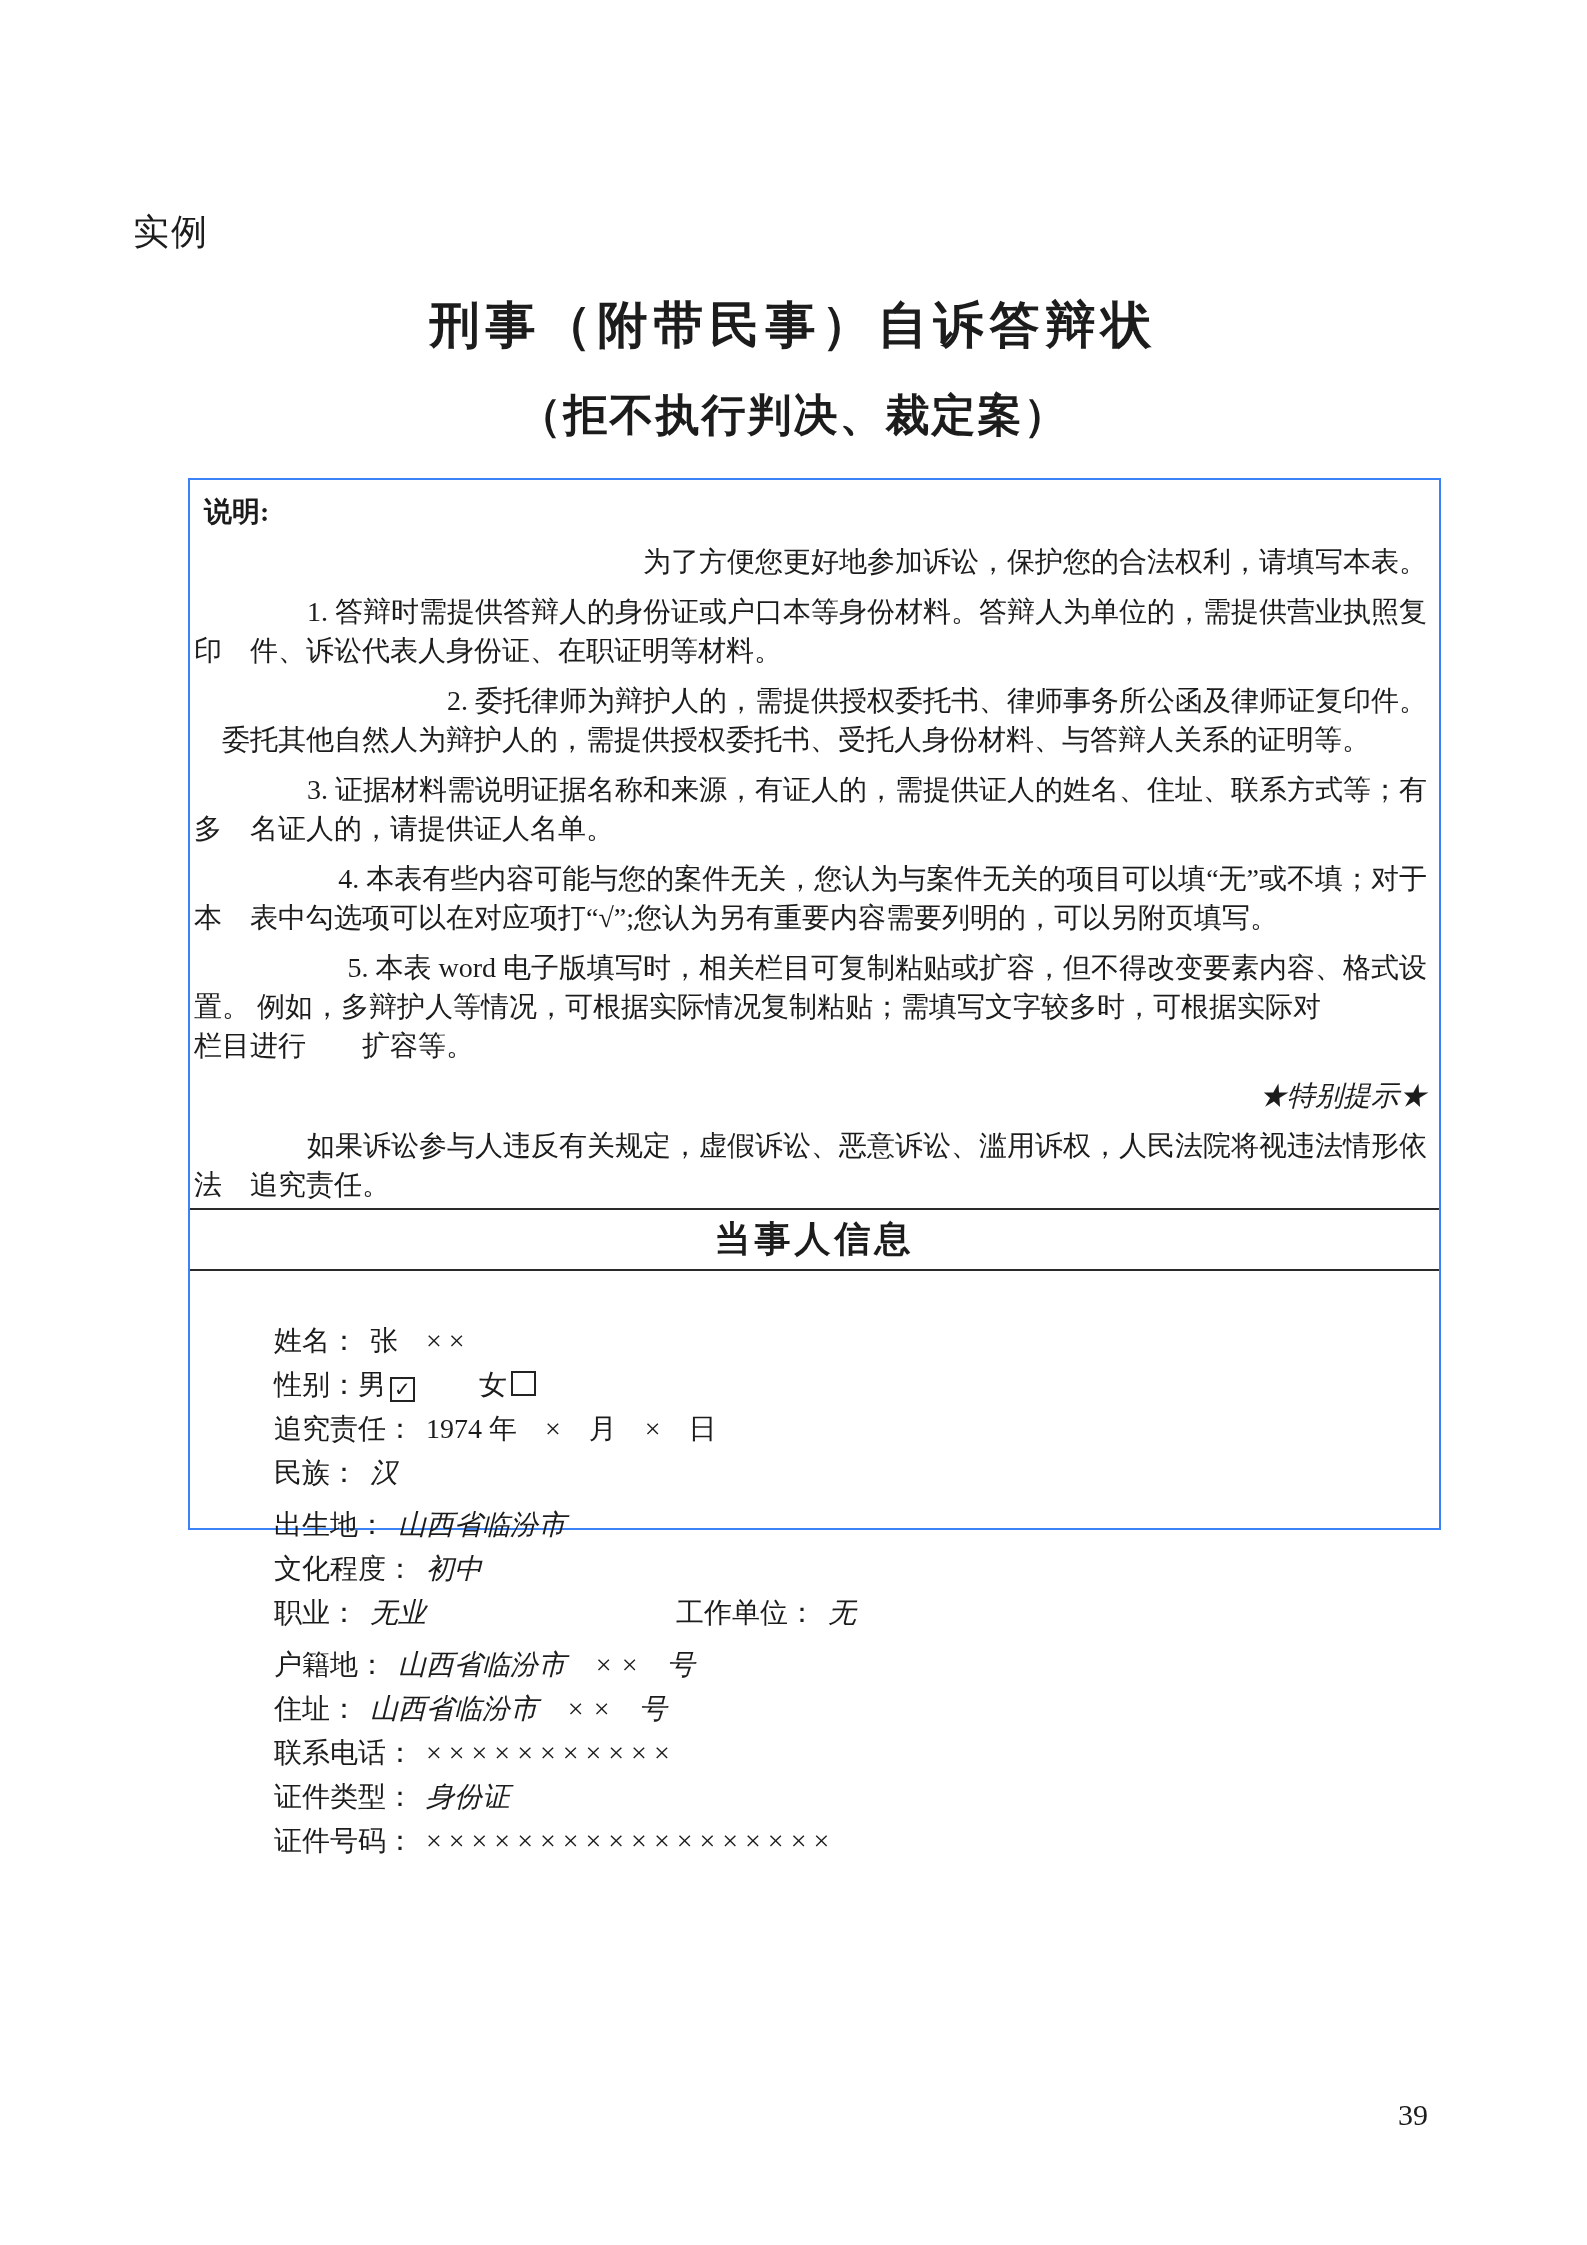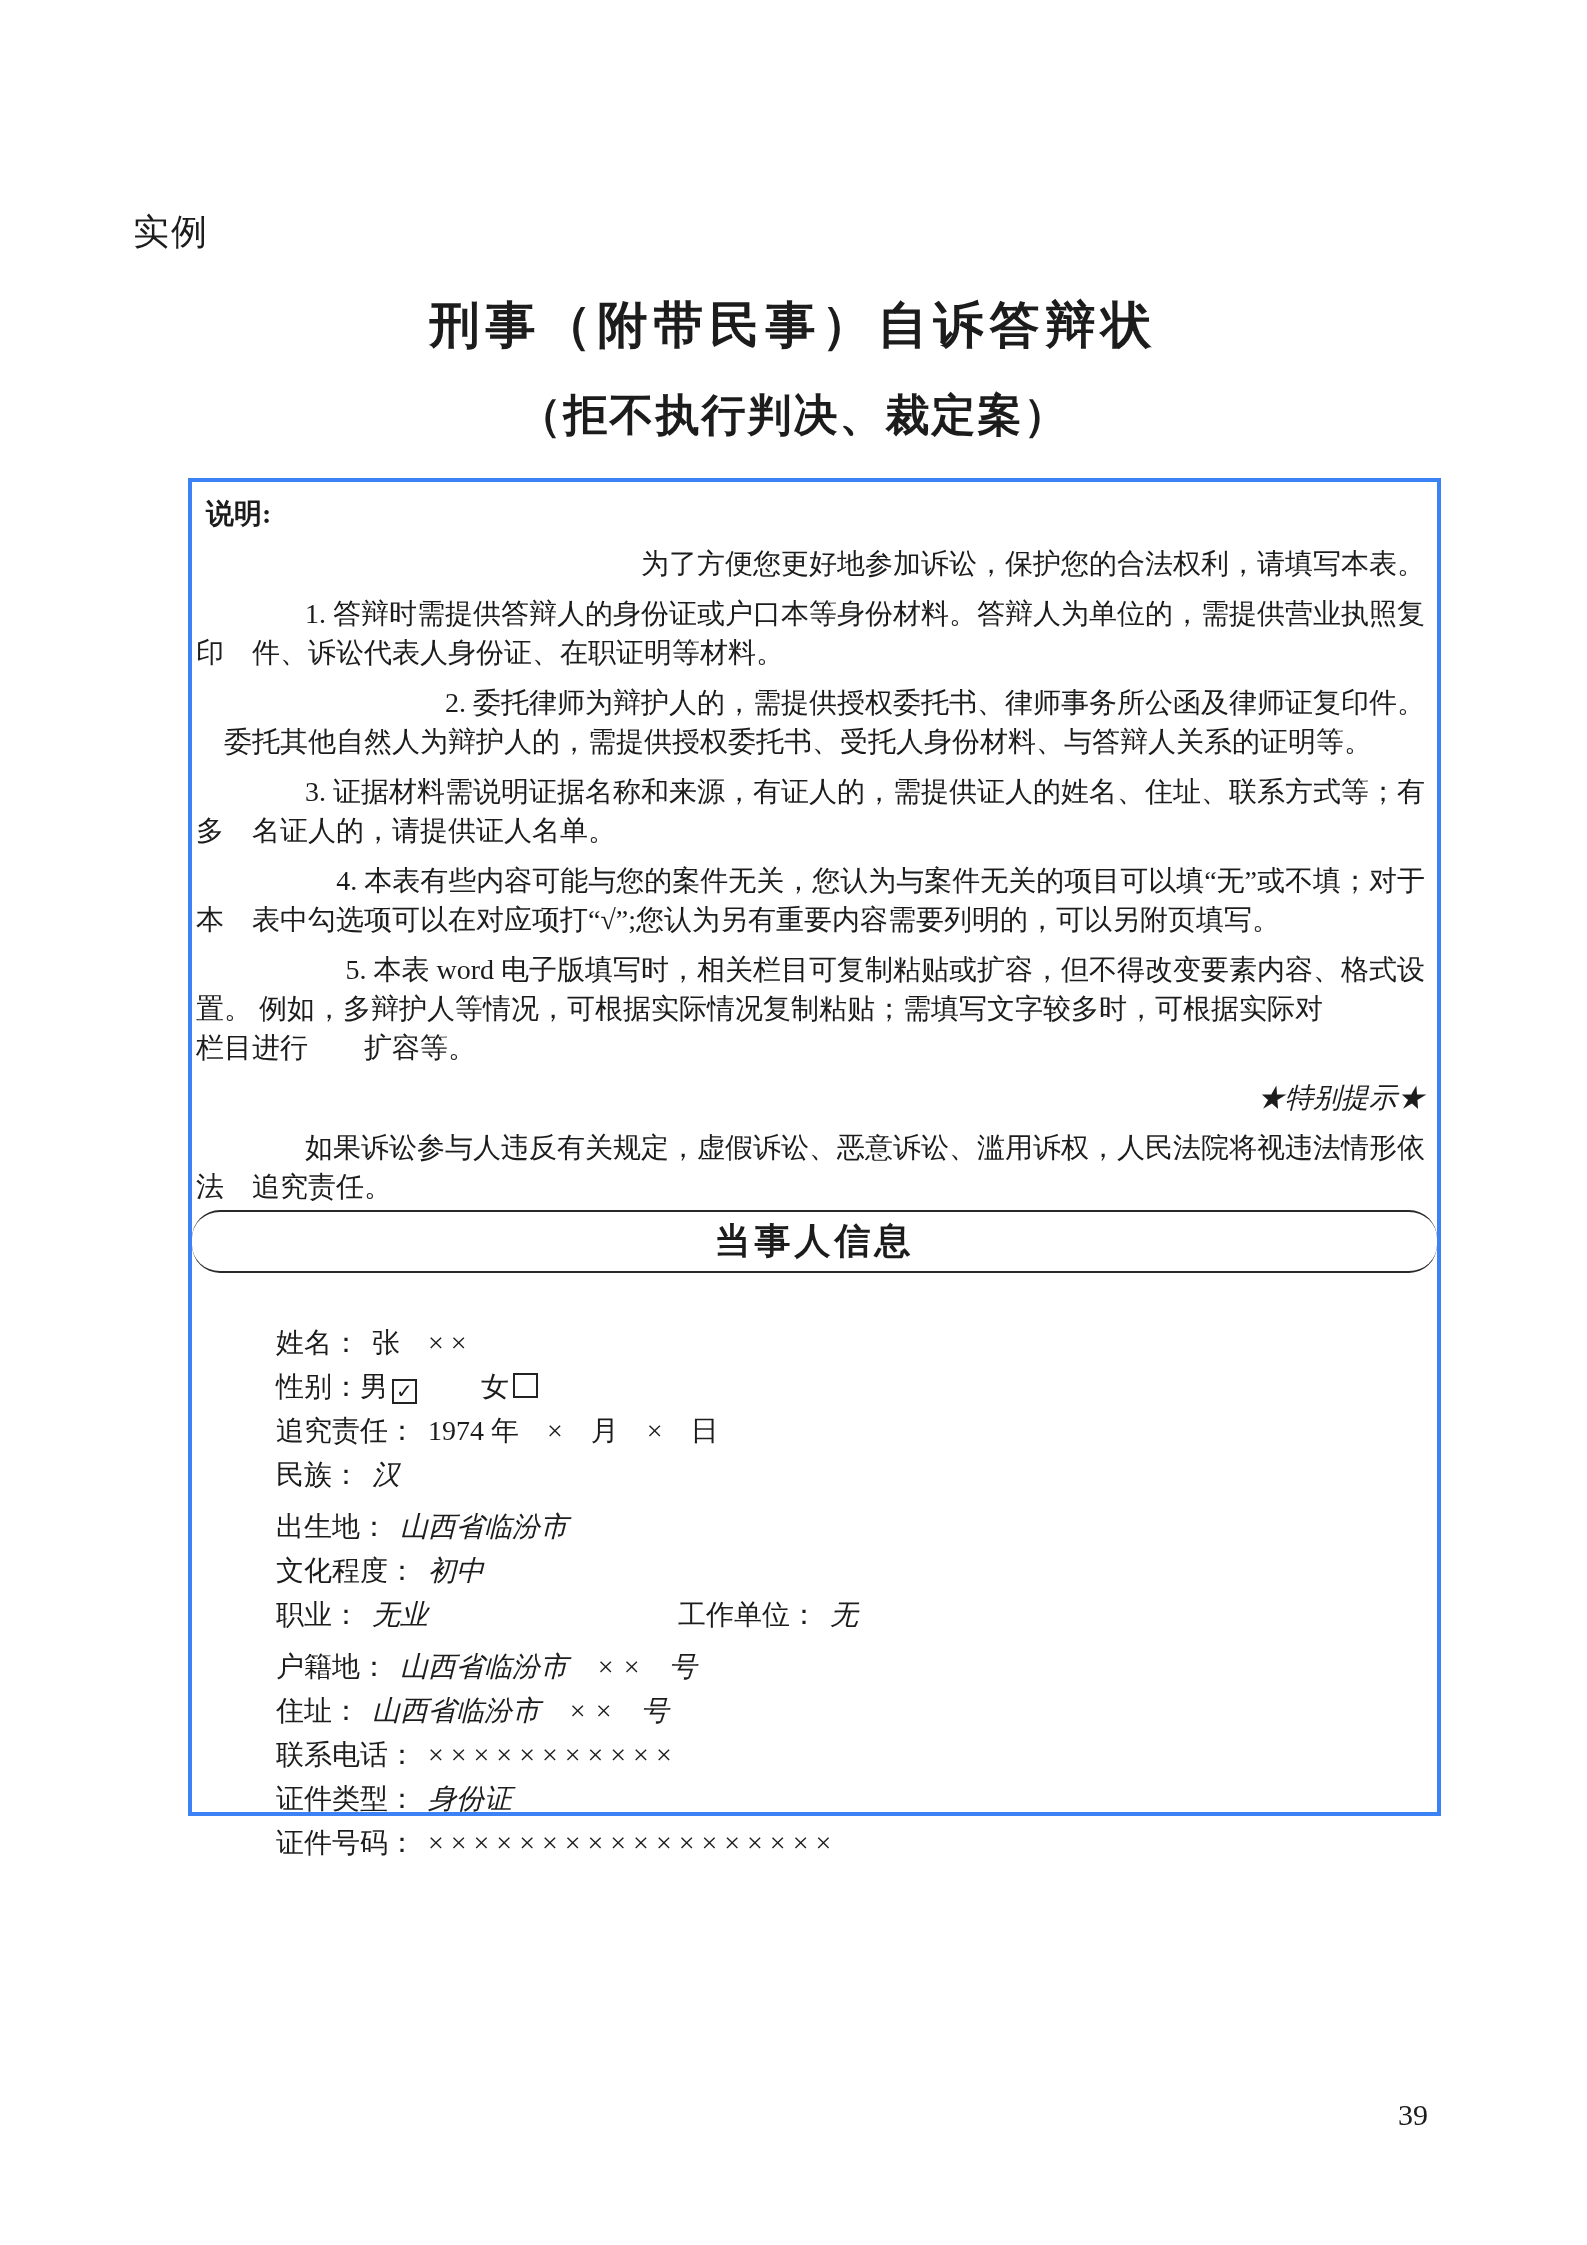--- a/index.html
+++ b/index.html
@@ -18,42 +18,42 @@
     text-align:center; font-size:50px; font-weight:bold;
     letter-spacing:6px; margin:0;
   }
   .doc-subtitle {
     position:absolute; left:0; top:386px; width:100%;
     text-align:center; font-size:44px; font-weight:bold;
     letter-spacing:2px; margin:0;
   }
   .form-box {
     position:absolute; left:188px; top:478px;
-    width:1253px; height:1338px;
-    border:4px solid #3b82f6;
+    width:1253px; height:1052px;
+    border:2px solid #3b82f6;
   }
   
   .notes {
     height:728px; padding:12px 12px 6px 0;
     font-size:28px; overflow:hidden;
   }
   .ln { line-height:39px; }
   .ln.gap { margin-top:11px;text-align:right; }
   .pad4  { padding-left:4px; }
   .pad14 { padding-left:14px; }
   .pad30 { padding-left:30px; }
   .pad32 { padding-left:32px; }
   .pad55 { padding-left:55px; }
   .pad70 { padding-left:70px;font-style:italic; }
   .bold { font-weight:bold; }
   
   .section-header {
     border-top:2px solid #2a2a2a; border-bottom:2px solid #2a2a2a;
     height:63px; line-height:59px; text-align:center;
-    font-size:36px; font-weight:bold; letter-spacing:4px;border-radius:28px;
+    font-size:36px; font-weight:bold; letter-spacing:4px;
   }
   
   .party-table { display:flex; height:549px; }
   .role-cell {
     width:303px; border-right:2px solid #2a2a2a;
     display:flex; flex-direction:column; justify-content:center;
     align-items:center; font-size:28px; line-height:46px;
   }
   .detail-cell { flex:1; padding:4px 8px 0 14px; font-size:28px; }
   .pl { height:44px; line-height:44px; white-space:pre; }

